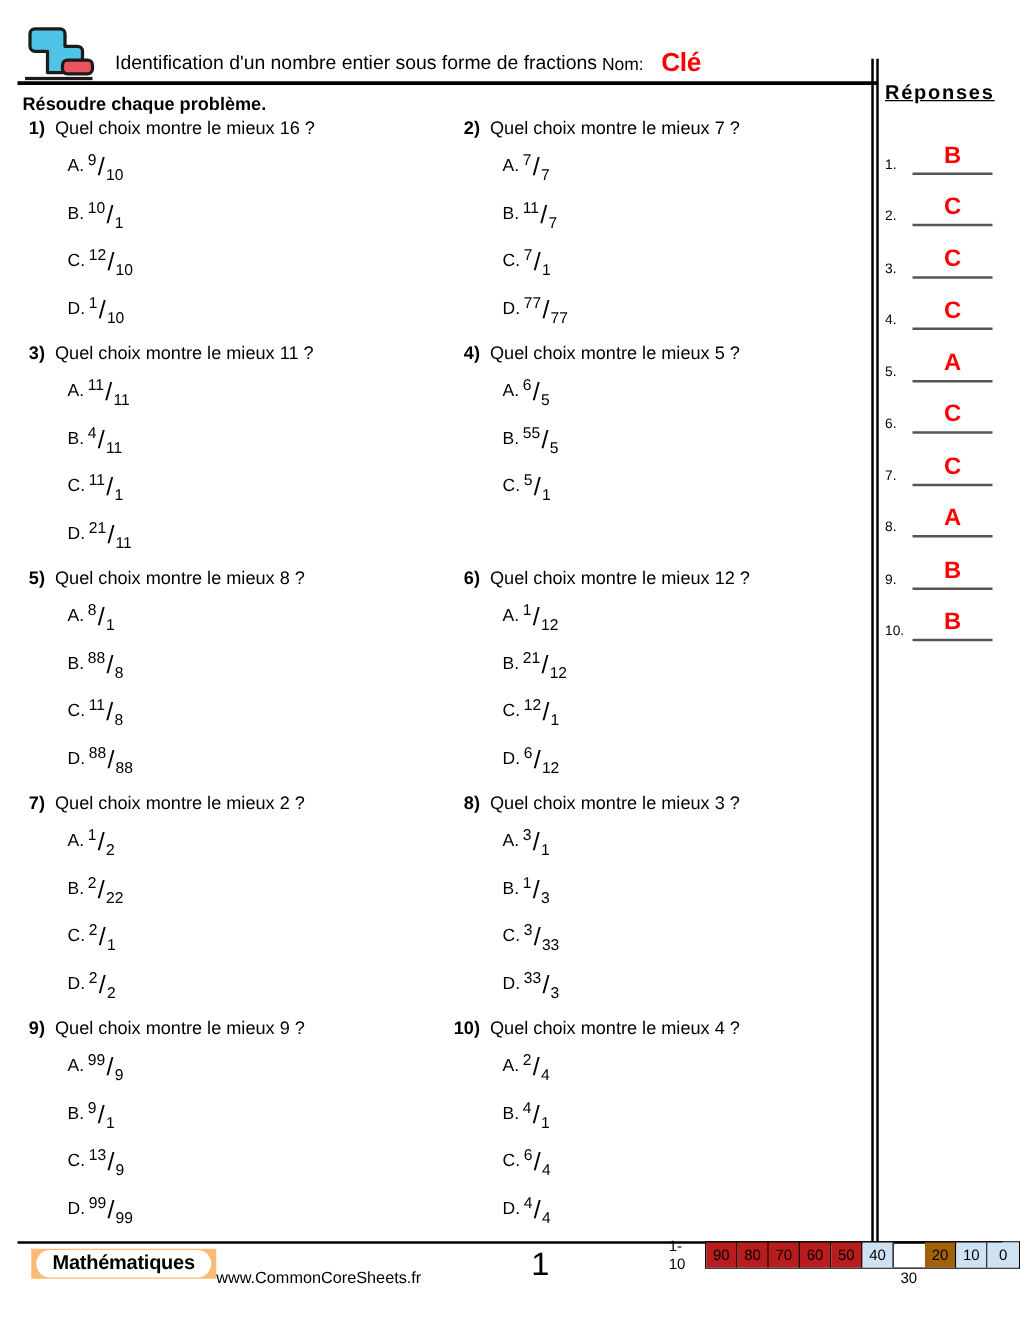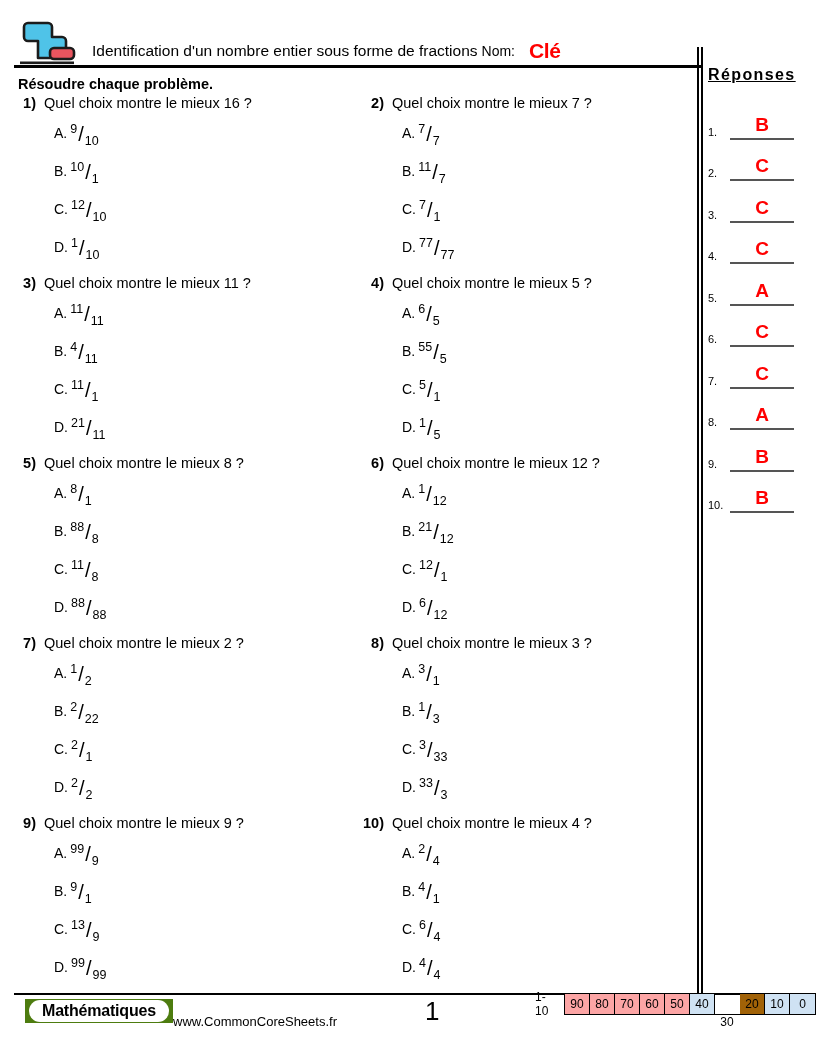--- a/index.html
+++ b/index.html
@@ -140,21 +140,21 @@
     font-size: 19px; font-weight: bold; color: #ff0000;
   }
 
   
   #footer-rule {
     position: absolute; left: 14px; top: 993px;
     width: 788px; height: 2px; background: #000;
   }
   #badge {
     position: absolute; left: 25px; top: 999px;
-    background: #4d7c0f;
+    background: #fdba74;
     padding: 3px 4px;
     display: inline-block;
   }
   #badge-inner {
     background: #ffffff;
     border-radius: 999px;
     padding: 2px 13px 3px 13px;
     font-size: 16px; font-weight: bold; color: #000;
     letter-spacing: -0.2px;
   }
@@ -178,21 +178,21 @@
   #score-cells {
     display: flex;
     border: 1px solid #000;
     height: 22px;
   }
   .score-cell {
     width: 25px;
     border-right: 1px solid #000;
     font-size: 12px;
     display: flex; align-items: center; justify-content: center;
-    background: #fca5a5;
+    background: #b91c1c;
   }
   .score-cell:last-child { border-right: none; }
   .score-cell.hl { background: #cfe2f3; }
 </style>
 </head>
 <body>
 
 <div id="header">
 
   <div id="logo">
@@ -261,21 +261,20 @@
       </div>
       <div class="prob right">
         <div class="prob-head">
           <span class="prob-num">4)</span>
           <span class="prob-q">Quel choix montre le mieux 5 ?</span>
         </div>
         <div class="choices">
           <div class="choice"><span class="lbl">A.</span><span class="frac"><span class="num">6</span><span class="slash">/</span><span class="den">5</span></span></div>
           <div class="choice"><span class="lbl">B.</span><span class="frac"><span class="num">55</span><span class="slash">/</span><span class="den">5</span></span></div>
           <div class="choice"><span class="lbl">C.</span><span class="frac"><span class="num">5</span><span class="slash">/</span><span class="den">1</span></span></div>
-          <div class="choice"><span class="lbl">D.</span><span class="frac"><span class="num">1</span><span class="slash">/</span><span class="den">5</span></span></div>
         </div>
       </div>
     </div>
     <div class="prob-row">
       <div class="prob left">
         <div class="prob-head">
           <span class="prob-num">5)</span>
           <span class="prob-q">Quel choix montre le mieux 8 ?</span>
         </div>
         <div class="choices">

